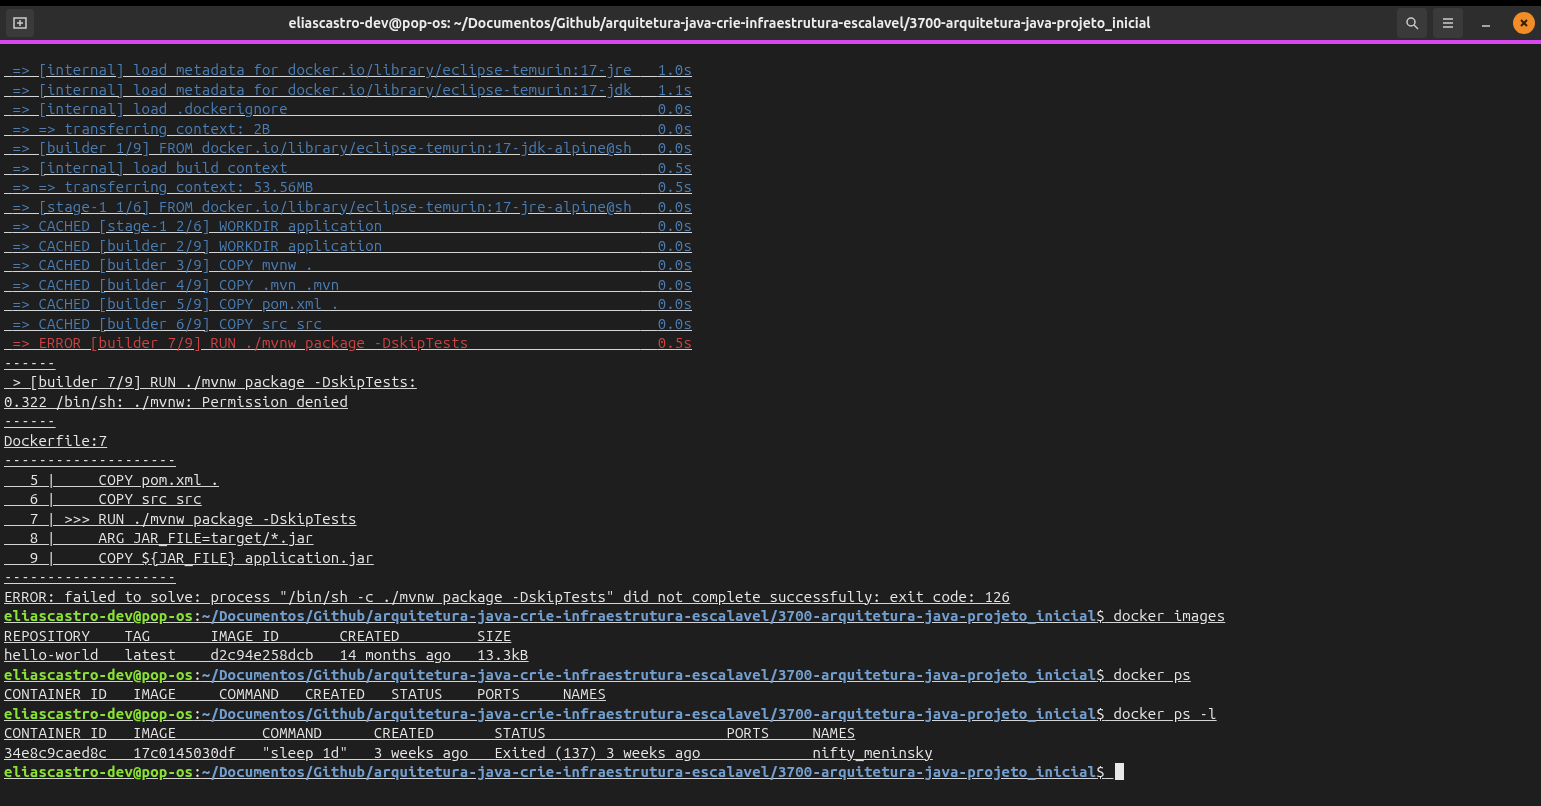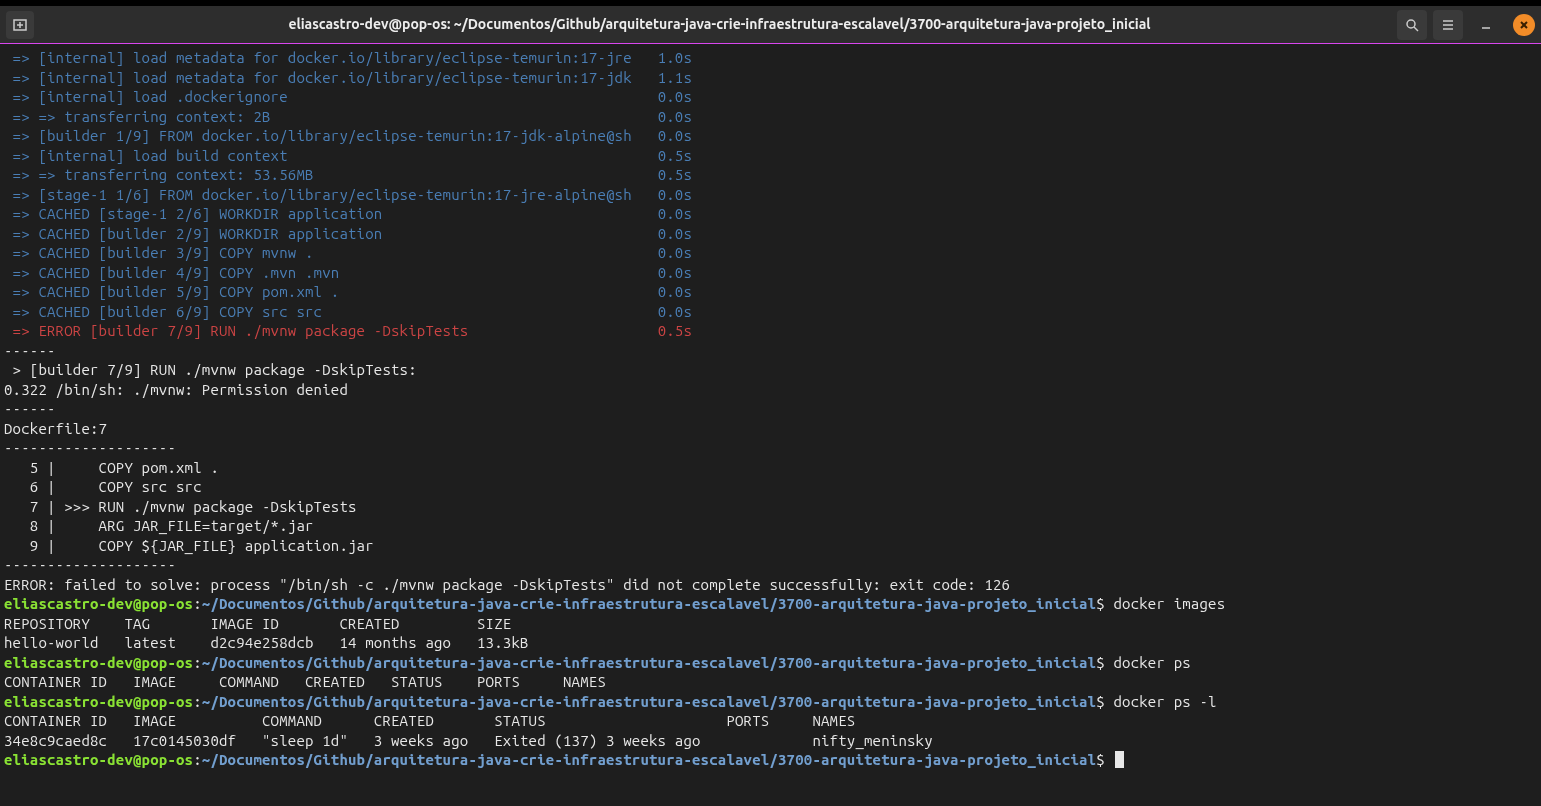--- a/index.html
+++ b/index.html
@@ -14,21 +14,21 @@
     .top-bar {
       height: 6px;
       background: #000;
     }
     .title-bar {
       background: #2d2d2d;
       height: 38px;
       display: flex;
       align-items: center;
       padding: 0 6px;
-      border-bottom: 1px solid #d946ef;
+      border-bottom: 4px solid #d946ef;
     }
     .new-tab-btn {
       width: 28px;
       height: 28px;
       background: #3a3a3a;
       border-radius: 4px;
       display: flex;
       align-items: center;
       justify-content: center;
       cursor: pointer;
@@ -76,24 +76,25 @@
       background: #f28c28;
       border-radius: 50%;
       display: flex;
       align-items: center;
       justify-content: center;
       cursor: pointer;
       margin-left: 8px;
     }
     .close-btn svg { stroke: #3a1f00; stroke-width: 2; }
     .terminal {
-      padding: 4px 4px;
+      padding: 16px 4px;
       white-space: pre;
       font-family: 'Ubuntu Mono', 'Consolas', 'Monaco', monospace;
       letter-spacing: 0.2px;
+      text-decoration: underline;
     }
     .build-line { color: #4a7eb5; }
     .build-error { color: #cc4444; }
     .white { color: #e8e8e8; }
     .prompt-user { color: #8ae234; font-weight: bold; }
     .prompt-path { color: #729fcf; font-weight: bold; }
     .cursor-block {
       display: inline-block;
       width: 9px;
       height: 17px;

